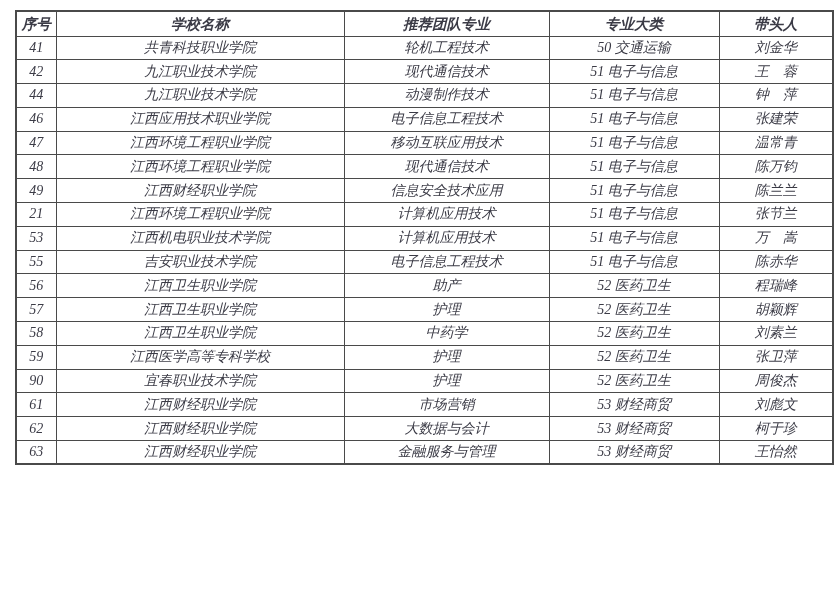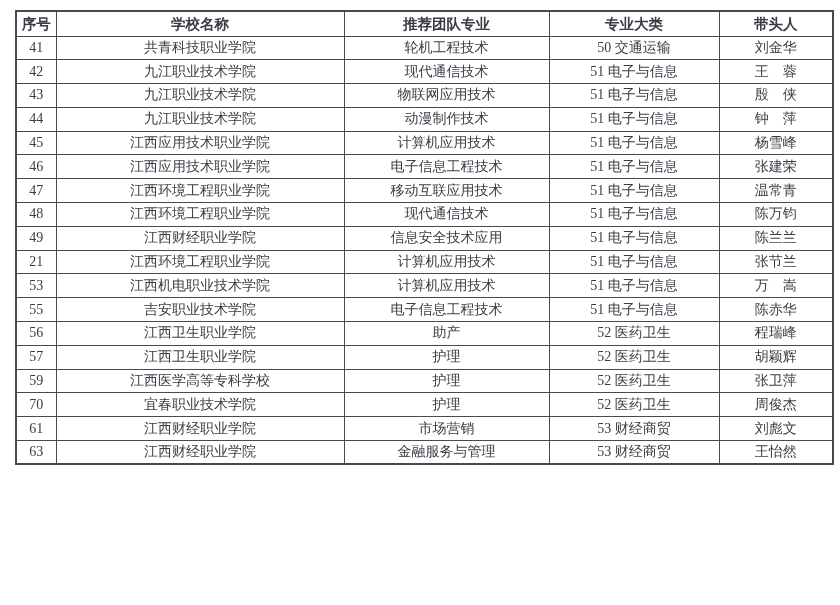--- a/index.html
+++ b/index.html
@@ -11,20 +11,21 @@
   html, body {
     width: 840px; height: 605px;
     background: var(--background);
     font-family: "Liberation Serif", "DejaVu Serif", serif;
     overflow: hidden;
   }
   .page {
     position: relative;
     width: 692px; height: 605px;
     background: var(--background);
+    font-style: italic;
   }
   table.doc-table {
     position: absolute;
     left: 15px; top: 10px;
     width: 817px;
     border-collapse: collapse;
     table-layout: fixed;
     border: 2px solid var(--border);
     color: var(--text);
   }
@@ -83,41 +84,27 @@
           <td>刘金华</td>
         </tr>
         <tr>
           <td>42</td>
           <td>九江职业技术学院</td>
           <td>现代通信技术</td>
           <td>51 电子与信息</td>
           <td>王　蓉</td>
         </tr>
         <tr>
-          <td>43</td>
-          <td>九江职业技术学院</td>
-          <td>物联网应用技术</td>
-          <td>51 电子与信息</td>
-          <td>殷　侠</td>
-        </tr>
-        <tr>
           <td>44</td>
           <td>九江职业技术学院</td>
           <td>动漫制作技术</td>
           <td>51 电子与信息</td>
           <td>钟　萍</td>
         </tr>
         <tr>
-          <td>45</td>
-          <td>江西应用技术职业学院</td>
-          <td>计算机应用技术</td>
-          <td>51 电子与信息</td>
-          <td>杨雪峰</td>
-        </tr>
-        <tr>
           <td>46</td>
           <td>江西应用技术职业学院</td>
           <td>电子信息工程技术</td>
           <td>51 电子与信息</td>
           <td>张建荣</td>
         </tr>
         <tr>
           <td>47</td>
           <td>江西环境工程职业学院</td>
           <td>移动互联应用技术</td>
@@ -167,39 +154,53 @@
           <td>程瑞峰</td>
         </tr>
         <tr>
           <td>57</td>
           <td>江西卫生职业学院</td>
           <td>护理</td>
           <td>52 医药卫生</td>
           <td>胡颖辉</td>
         </tr>
         <tr>
+          <td>58</td>
+          <td>江西卫生职业学院</td>
+          <td>中药学</td>
+          <td>52 医药卫生</td>
+          <td>刘素兰</td>
+        </tr>
+        <tr>
           <td>59</td>
           <td>江西医学高等专科学校</td>
           <td>护理</td>
           <td>52 医药卫生</td>
           <td>张卫萍</td>
         </tr>
         <tr>
-          <td>70</td>
+          <td>90</td>
           <td>宜春职业技术学院</td>
           <td>护理</td>
           <td>52 医药卫生</td>
           <td>周俊杰</td>
         </tr>
         <tr>
           <td>61</td>
           <td>江西财经职业学院</td>
           <td>市场营销</td>
           <td>53 财经商贸</td>
           <td>刘彪文</td>
+        </tr>
+        <tr>
+          <td>62</td>
+          <td>江西财经职业学院</td>
+          <td>大数据与会计</td>
+          <td>53 财经商贸</td>
+          <td>柯于珍</td>
         </tr>
         <tr>
           <td>63</td>
           <td>江西财经职业学院</td>
           <td>金融服务与管理</td>
           <td>53 财经商贸</td>
           <td>王怡然</td>
         </tr>
       </tbody>
   </table>

